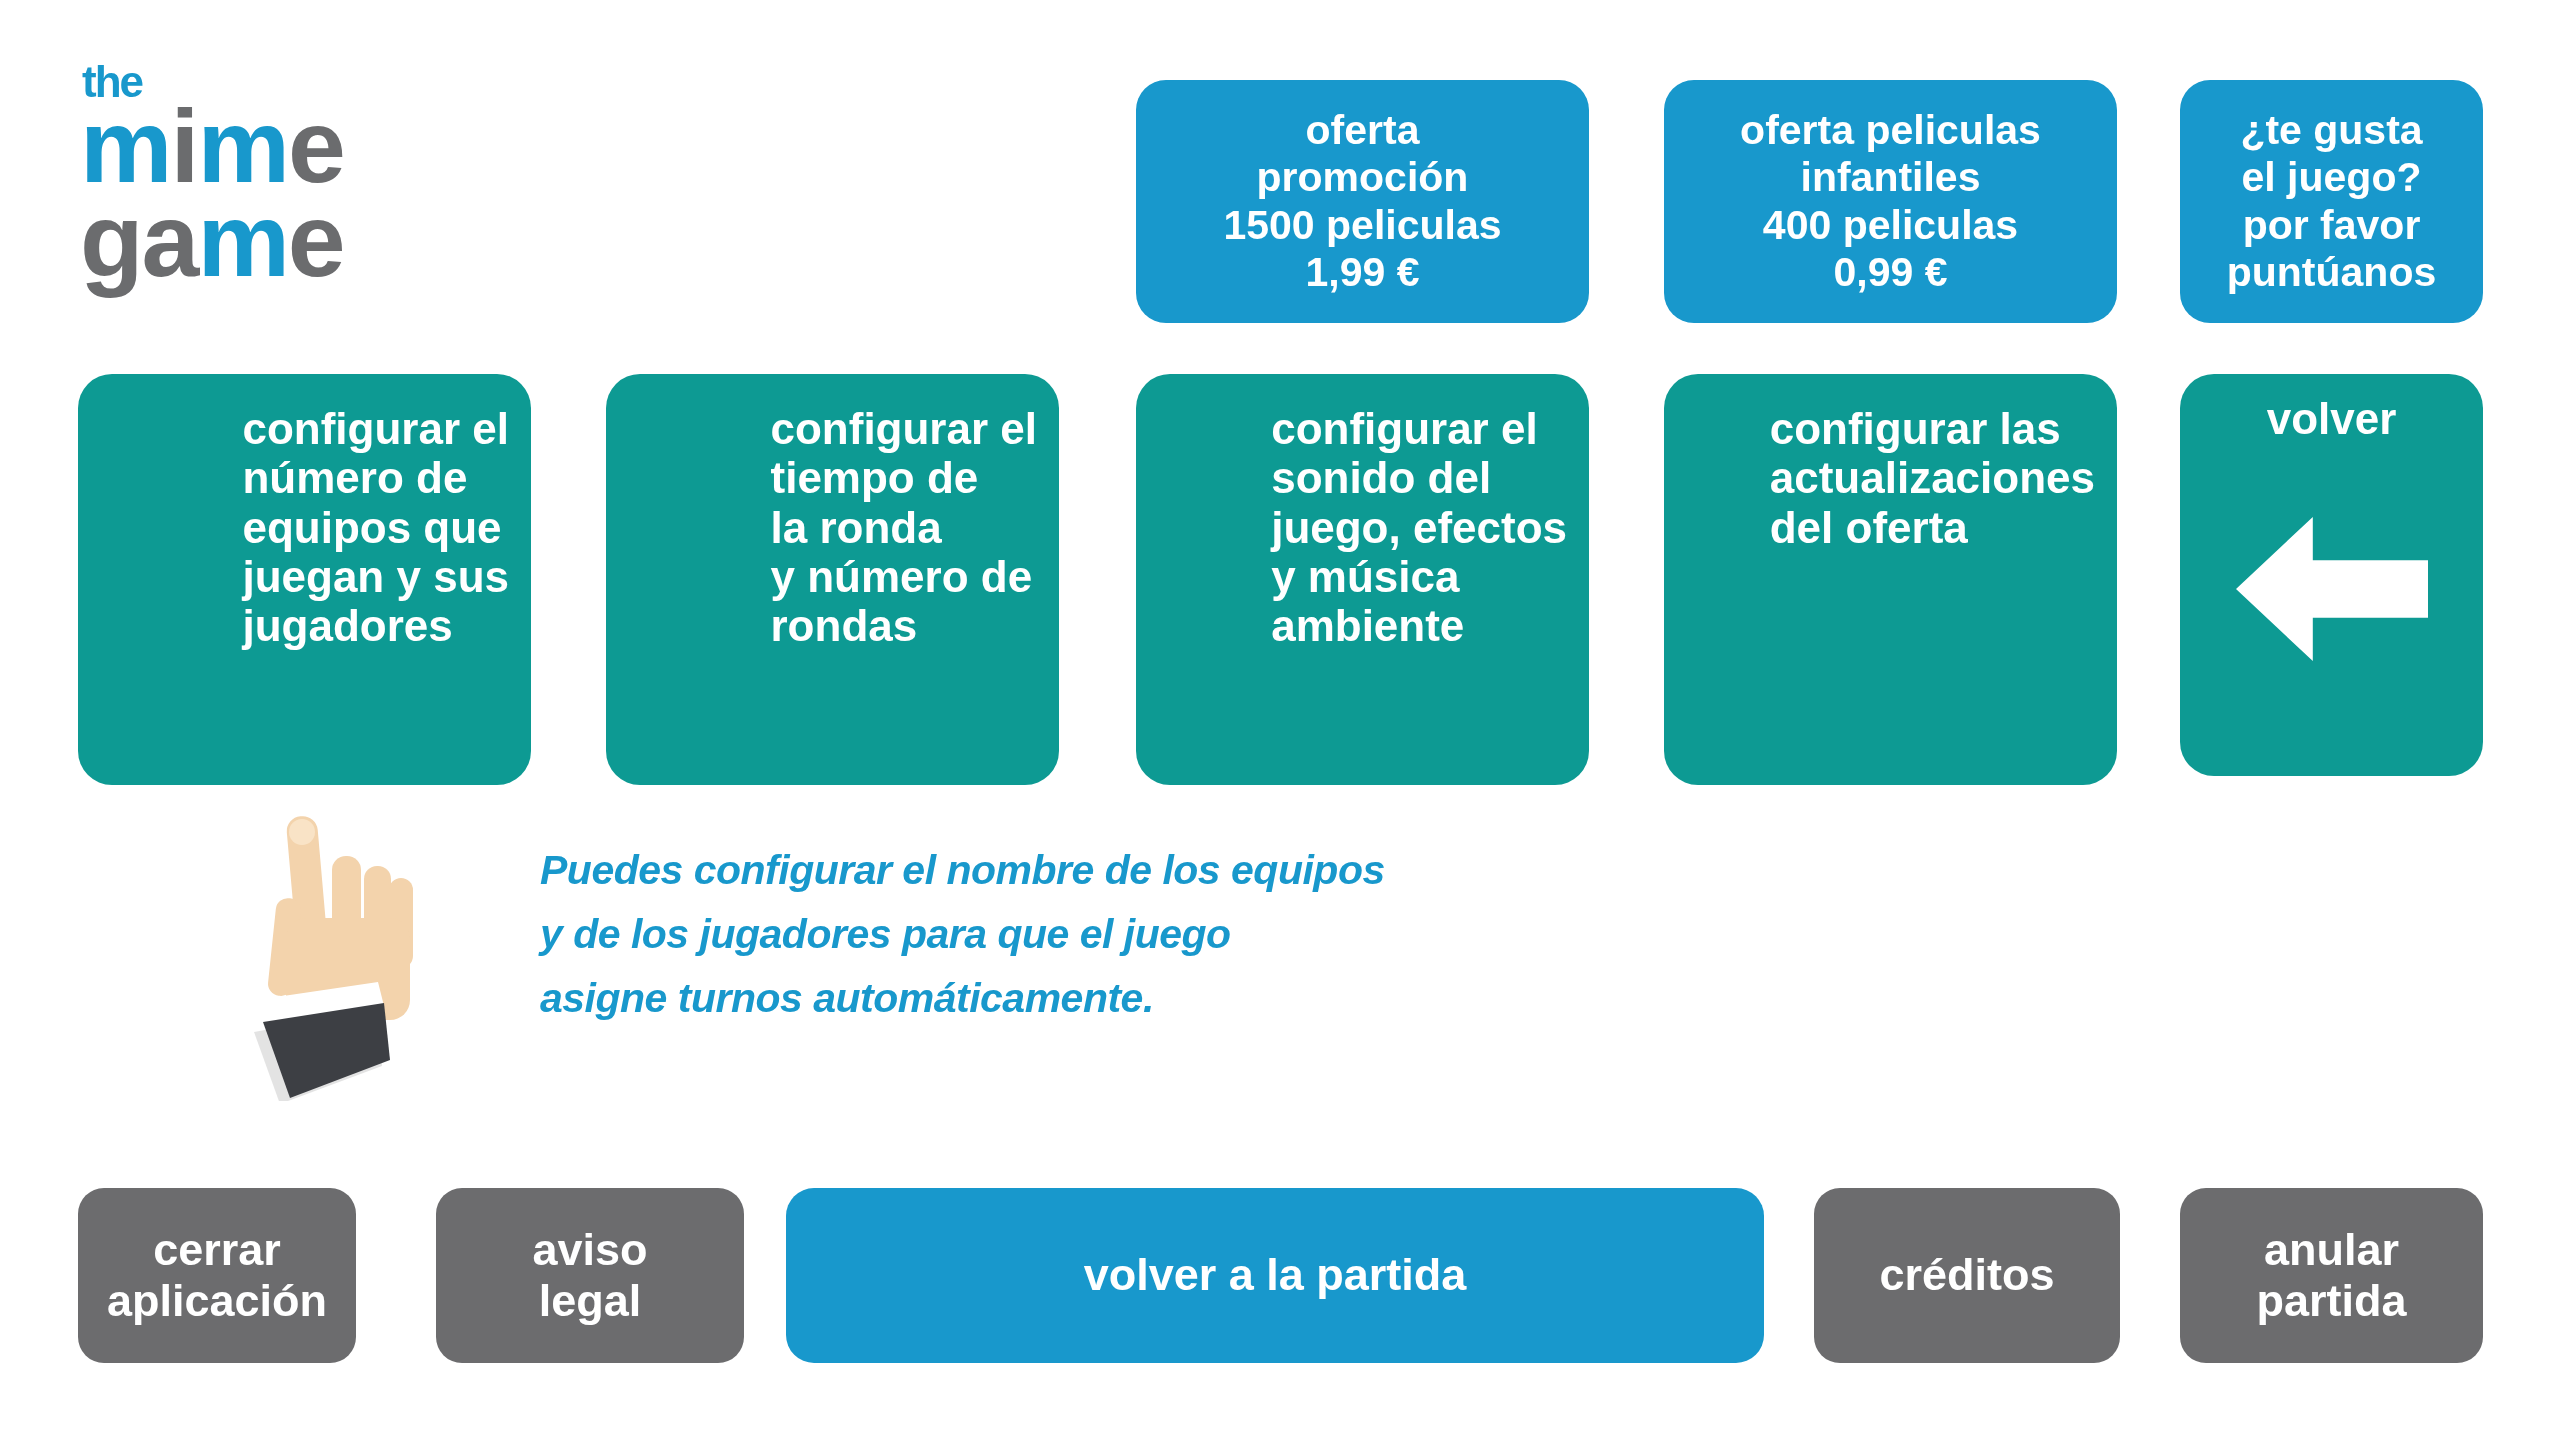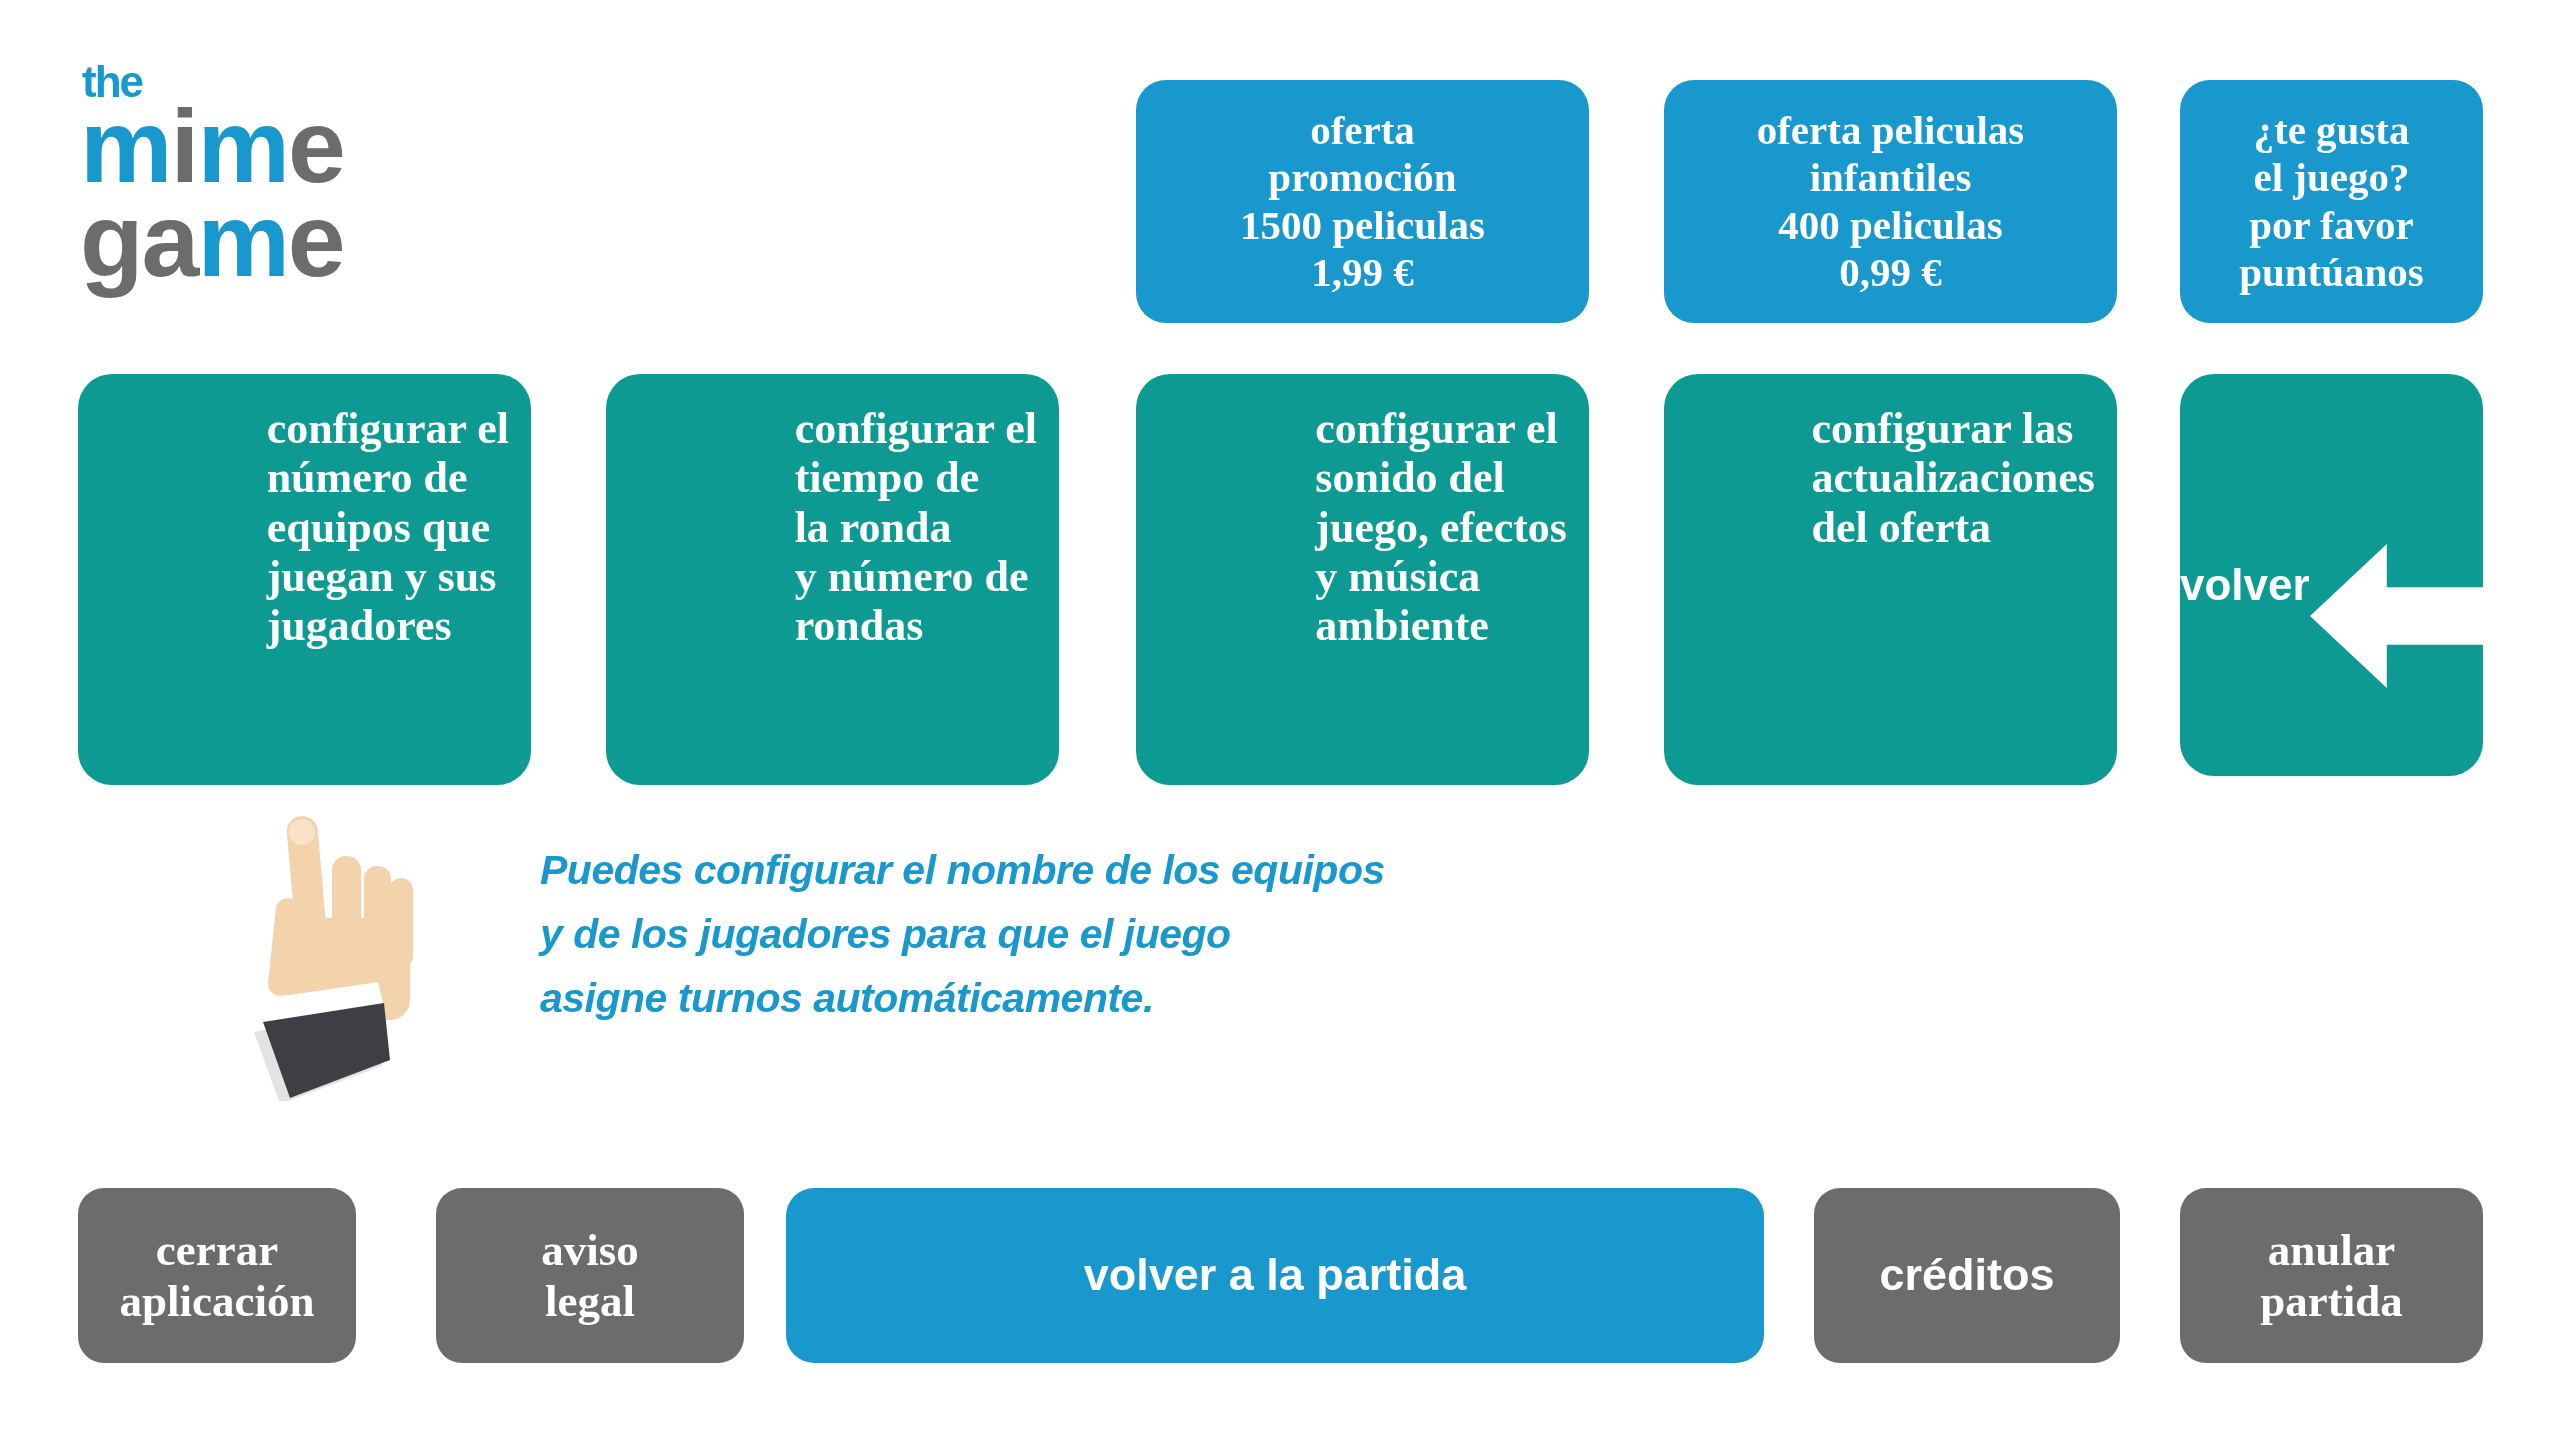--- a/index.html
+++ b/index.html
@@ -11,30 +11,30 @@
   .logo{position:absolute;left:80px;top:60px;line-height:1;letter-spacing:-2px;}
   .logo .l1{font-size:44px;color:#1898cc;display:block;margin:0 0 -8px 2px;}
   .logo .big{font-size:104px;display:block;margin-top:-10px;}
   .c-blue{color:#1898cc;}
   .c-gray{color:#6b6c6e;}
   
   .btn{
     position:absolute;color:#ffffff;display:flex;align-items:center;justify-content:center;
     text-align:center;box-sizing:border-box;cursor:pointer;
   }
-  .multiline{white-space:pre-line;font-family:Liberation Serif, serif;}
+  .multiline{white-space:pre-line;}
   .blue{background:#1898cc;border-radius:30px;}
   .teal{background:#0d9a93;border-radius:34px;}
   .grayb{background:#6c6c6e;border-radius:26px;}
   
   .offer{top:80px;height:243px;font-size:41px;line-height:1.15;}
   .cfg{top:374px;height:411px;font-size:44px;line-height:1.12;
        align-items:flex-start;justify-content:flex-end;text-align:left;
        padding:30px 22px 0 38px;}
-  .backbtn{top:374px;height:402px;flex-direction:row;justify-content:flex-start;
+  .backbtn{top:374px;height:402px;flex-direction:column;justify-content:flex-start;
        padding-top:20px;font-size:44px;}
   .bottom{top:1188px;height:175px;font-size:45px;line-height:1.12;}
   
   .tip-text{
     position:absolute;left:540px;top:838px;color:#1898cc;
     font-size:41px;line-height:64px;font-style:italic;white-space:pre-line;letter-spacing:-0.5px;
   }
   .hand{position:absolute;left:238px;top:806px;width:175px;height:295px;}
   .arrow-wrap{margin-top:72px;}
 </style>

